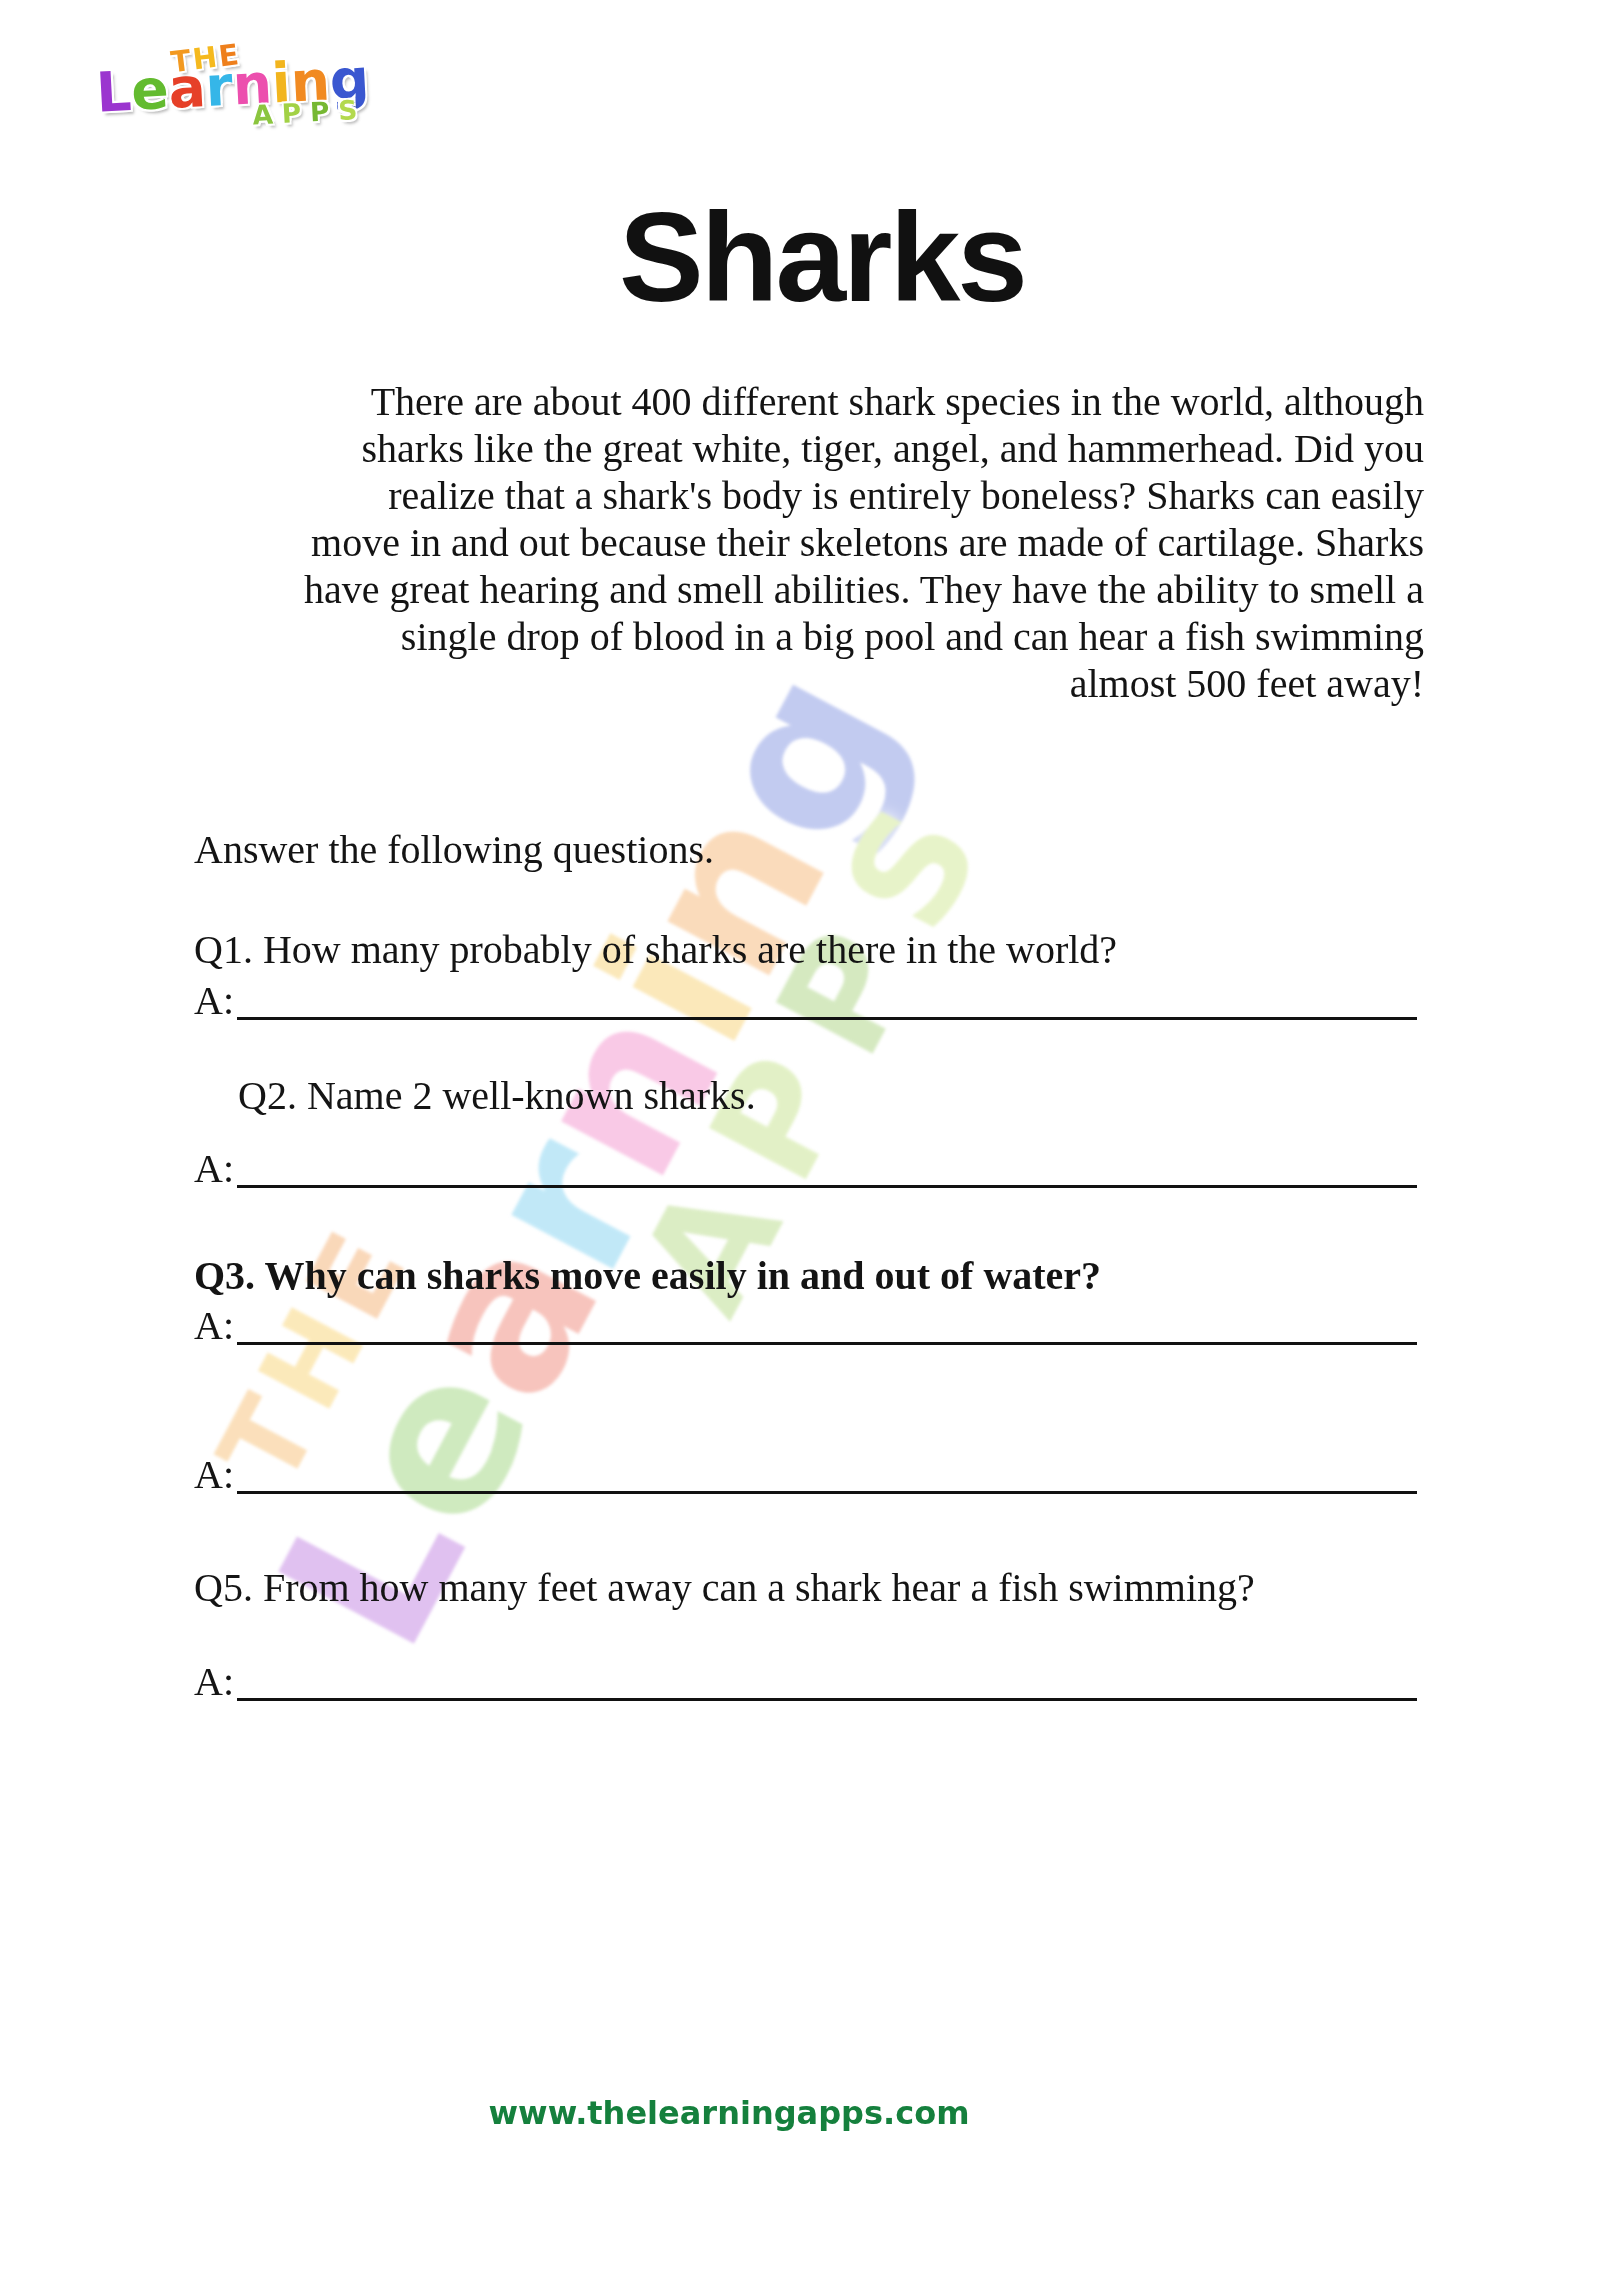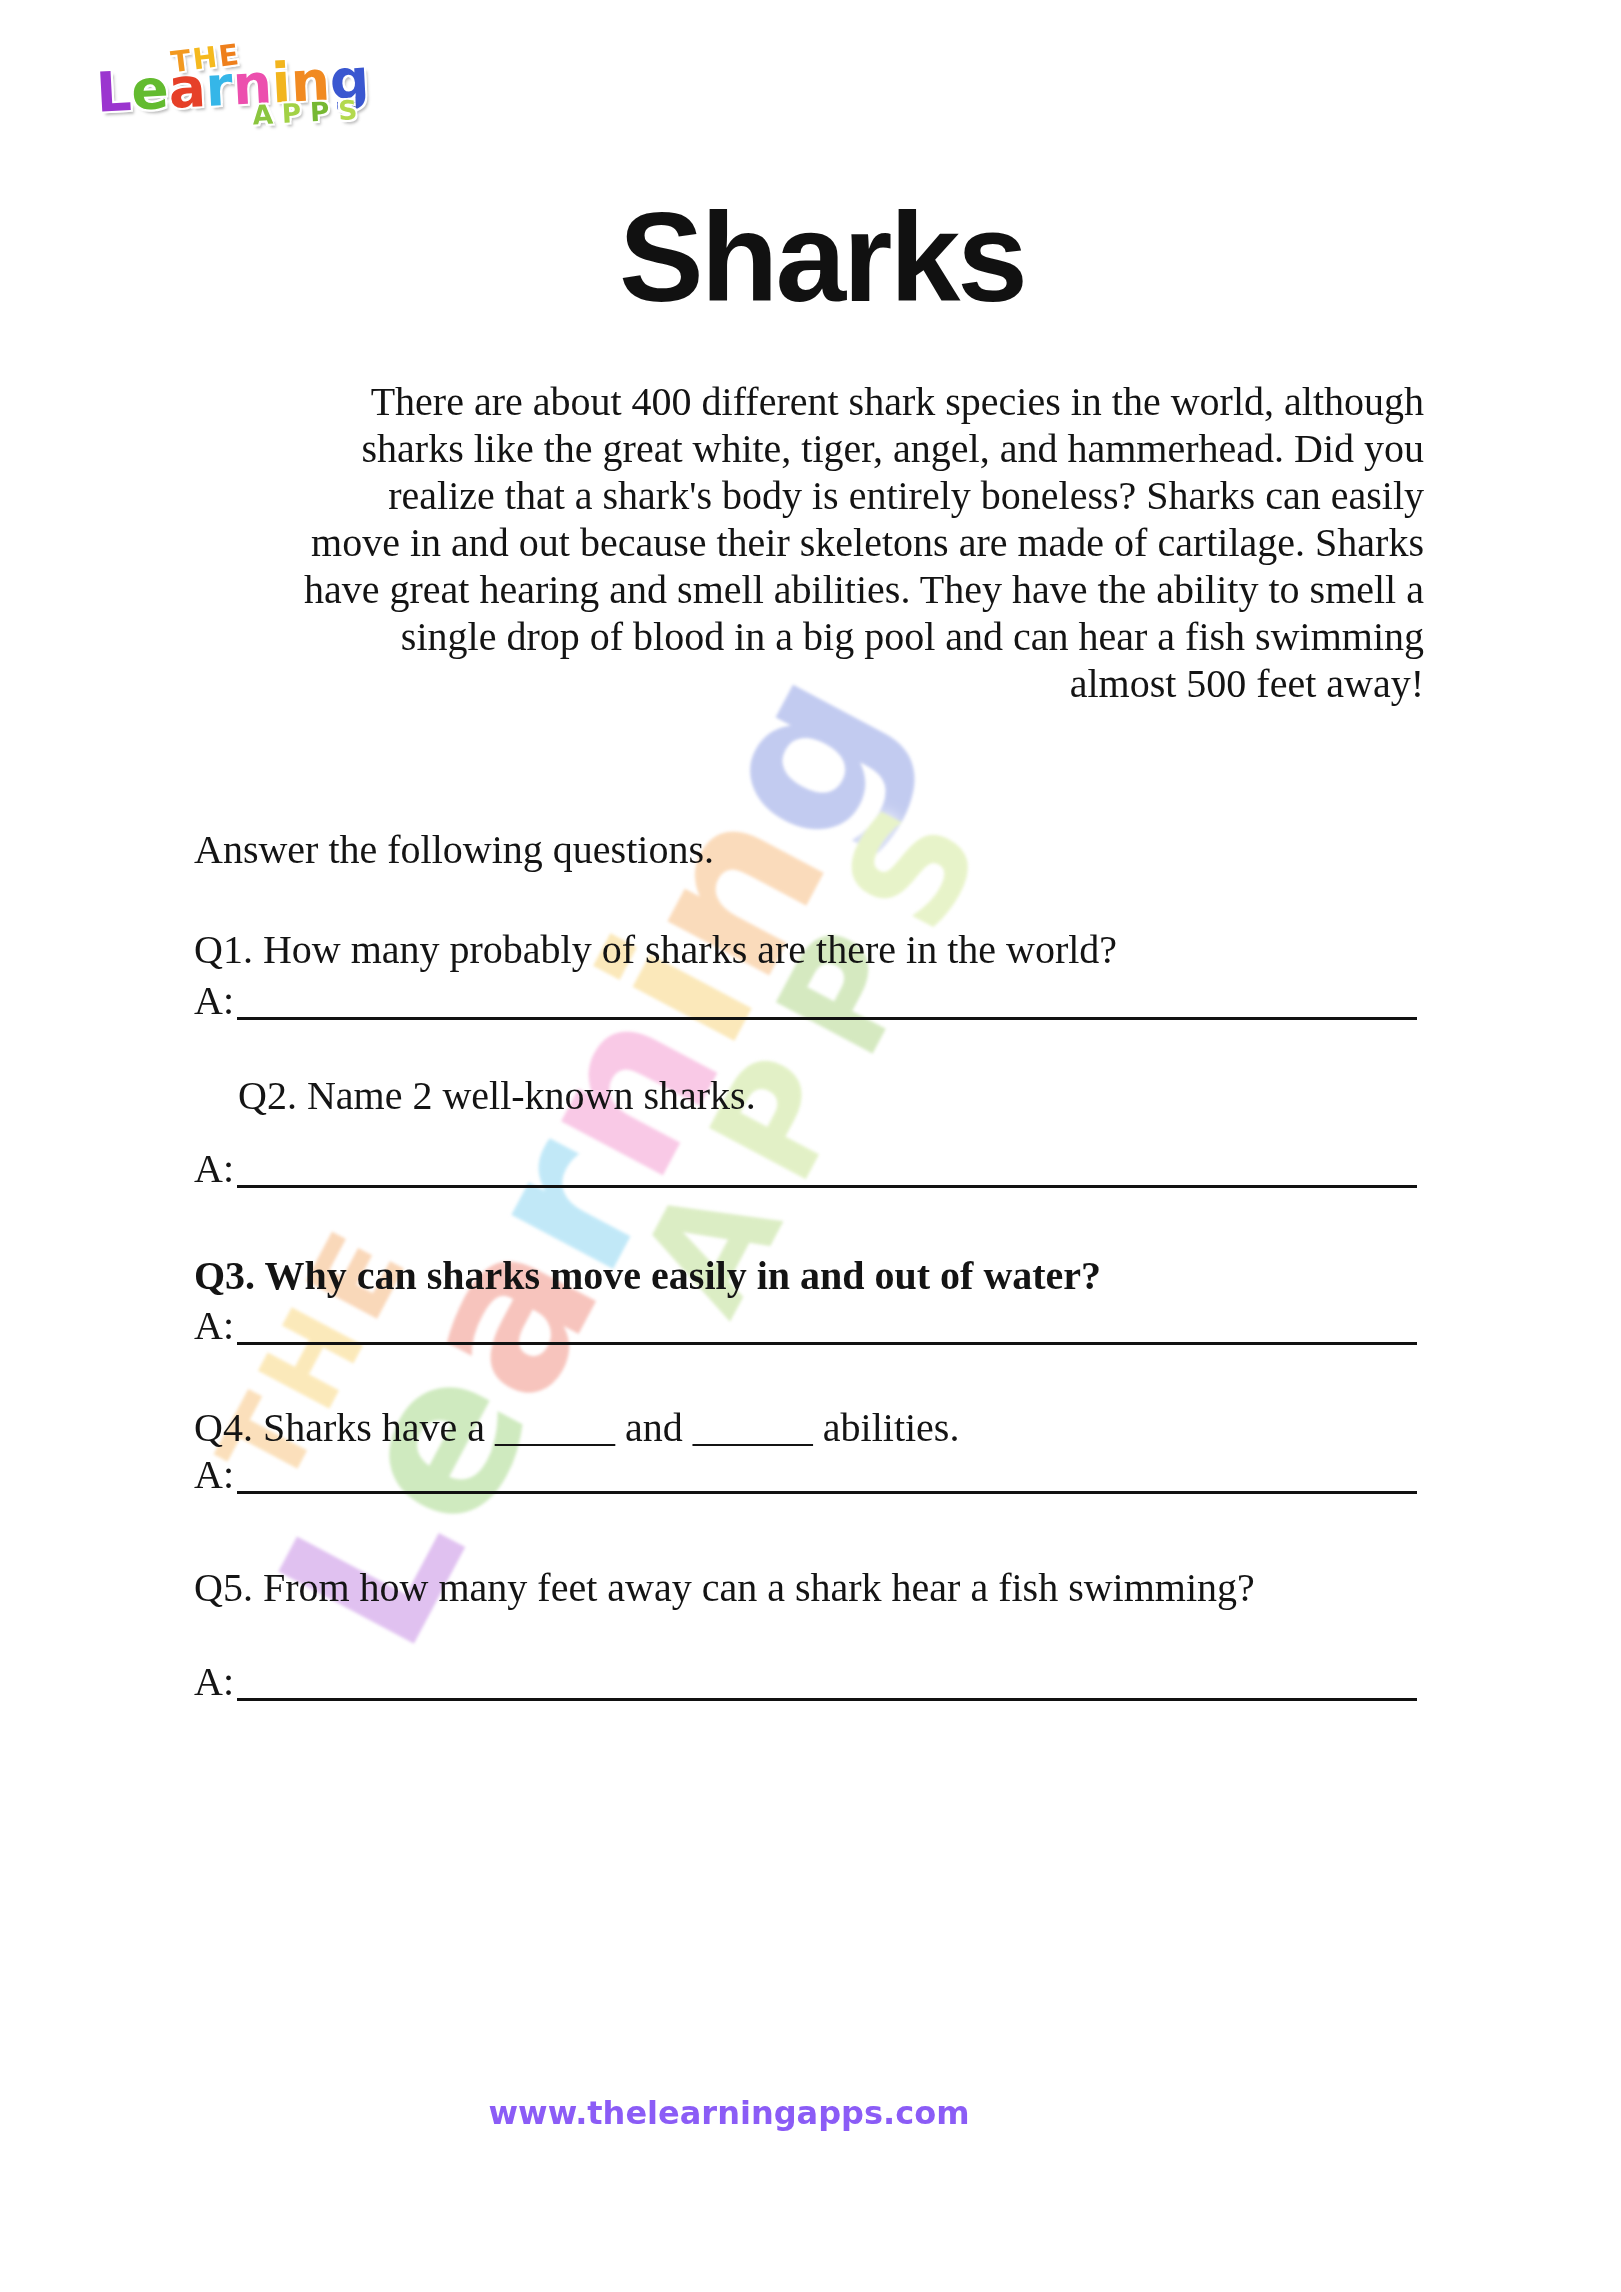--- a/index.html
+++ b/index.html
@@ -51,21 +51,21 @@
   .q{position:absolute;left:194px;right:202px;font-size:40px;line-height:47px;white-space:nowrap;}
   .q1{top:926px;} .q2{top:1072px;margin-left:44px;} .q3{top:1252px;font-weight:bold;} .q4{top:1404px;} .q5{top:1564px;}
 
   .answer{position:absolute;left:194px;right:204px;display:flex;font-size:40px;line-height:47px;height:47px;}
   .a1{top:977px;} .a2{top:1145px;} .a3{top:1302px;} .a4{top:1451px;} .a5{top:1658px;}
   .answer-line{flex:1;border-bottom:3.9px solid #111;margin-bottom:3.9px;margin-left:2.9px;}
 
   
   .footer{
     position:absolute;left:0;top:2094px;width:1458px;margin:0;text-align:center;
-    font-family:"DejaVu Sans",sans-serif;font-weight:bold;font-size:32px;color:#8b5cf6;
+    font-family:"DejaVu Sans",sans-serif;font-weight:bold;font-size:32px;color:#15803d;
   }
 </style>
 </head>
 <body>
 
 <div class="page">
 
   <div class="watermark" aria-hidden="true">
     <div class="wm-the"><span style="color: rgb(242, 153, 32);">T</span><span style="color: rgb(245, 185, 30);">H</span><span style="color: rgb(238, 127, 28);">E</span></div>
     <div class="wm-learning"><span style="color: rgb(155, 53, 207);">L</span><span style="color: rgb(99, 187, 47);">e</span><span style="color: rgb(230, 64, 40);">a</span><span style="color: rgb(53, 182, 232);">r</span><span style="color: rgb(236, 79, 174);">n</span><span style="color: rgb(242, 181, 30);">i</span><span style="color: rgb(241, 138, 33);">n</span><span style="color: rgb(58, 87, 208);">g</span></div>
@@ -103,21 +103,20 @@
     <span>A:</span>
     <span class="answer-line"></span>
   </div>
 
   <div class="q q3">Q3. Why can sharks move easily in and out of water?</div>
   <div class="answer a3">
     <span>A:</span>
     <span class="answer-line"></span>
   </div>
 
-  <div class="q q4">Q4.  Sharks have a ______ and ______ abilities.</div>
   <div class="answer a4">
     <span>A:</span>
     <span class="answer-line"></span>
   </div>
 
   <div class="q q5">Q5. From how many feet away can a shark hear a fish swimming?</div>
   <div class="answer a5">
     <span>A:</span>
     <span class="answer-line"></span>
   </div>

